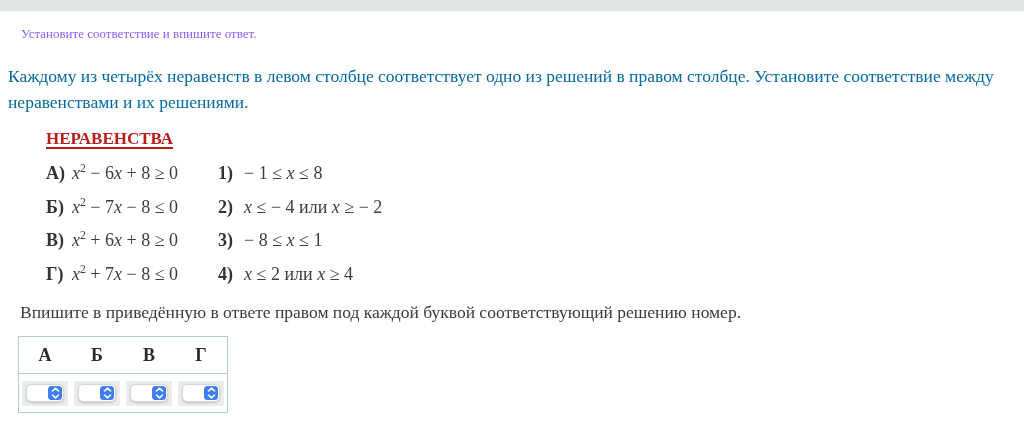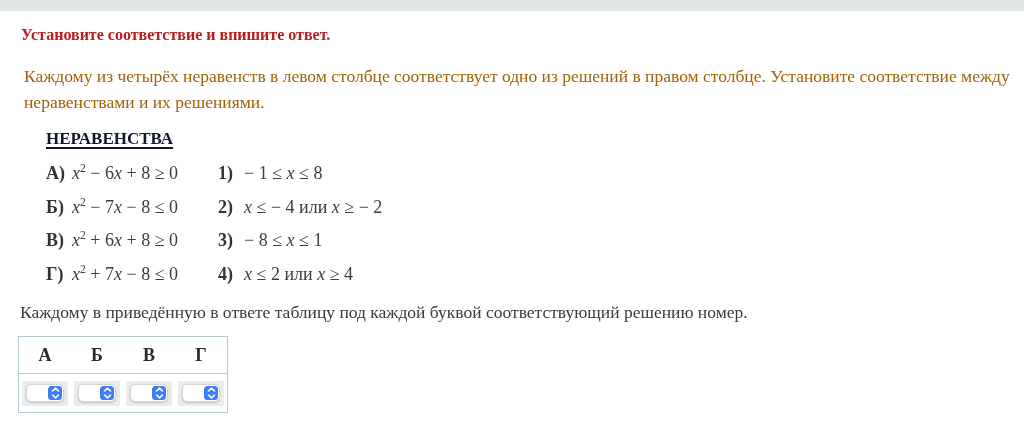--- a/index.html
+++ b/index.html
@@ -11,39 +11,39 @@
     overflow: hidden;
     color: #3a3a3a;
   }
   .top-strip {
     position: absolute; left: 0; top: 0;
     width: 1024px; height: 11px;
     background: #e2e5e6;
   }
   .task-title {
     position: absolute; left: 21px; top: 26px;
-    font-size: 16px; font-weight: 700; color: #b91c1c;
+    font-size: 13px; font-weight: 400; color: #8b5cf6;
   }
   .task-instruction {
-    position: absolute; left: 24px; top: 63px;
+    position: absolute; left: 8px; top: 63px;
     width: 988px;
-    font-size: 17.5px; line-height: 26px; color: #a16207;
+    font-size: 17.5px; line-height: 26px; color: #0369a1;
   }
   .match {
     position: absolute; left: 46px; top: 129px;
     font-size: 18px; color: #3d3d3d;
   }
   .match-head {
     display: grid;
     grid-template-columns: 172px auto;
     height: 28px;
     align-items: start;
   }
   .match-head .hdr {
-    font-size: 17px; font-weight: 700; color: #0f172a;
+    font-size: 17px; font-weight: 700; color: #b91c1c;
     text-decoration: underline;
     text-decoration-thickness: 2px;
     text-underline-offset: 3px;
     justify-self: start;
   }
   .match-head .hdr.right { padding-left: 47px; }
   .match-grid {
     display: grid;
     grid-template-columns: 26px 146px 26px auto;
     grid-auto-rows: 33.5px;
@@ -138,21 +138,21 @@
     </div>
     <div class="mrow">
       <div class="mlabel">Г)</div>
       <div class="mexpr"><i>x</i><sup>2</sup> + 7<i>x</i> − 8 ≤ 0</div>
       <div class="mlabel">4)</div>
       <div class="mexpr"><i>x</i> ≤ 2 или <i>x</i> ≥ 4</div>
     </div>
   </div>
 </div>
 
-<div class="answer-instruction">Каждому в приведённую в ответе таблицу под каждой буквой соответствующий решению номер.</div>
+<div class="answer-instruction">Впишите в приведённую в ответе правом под каждой буквой соответствующий решению номер.</div>
 
 <table class="answers">
   <tbody>
       <tr>
     <th>А</th>
     <th>Б</th>
     <th>В</th>
     <th>Г</th>
   </tr>
   <tr>

